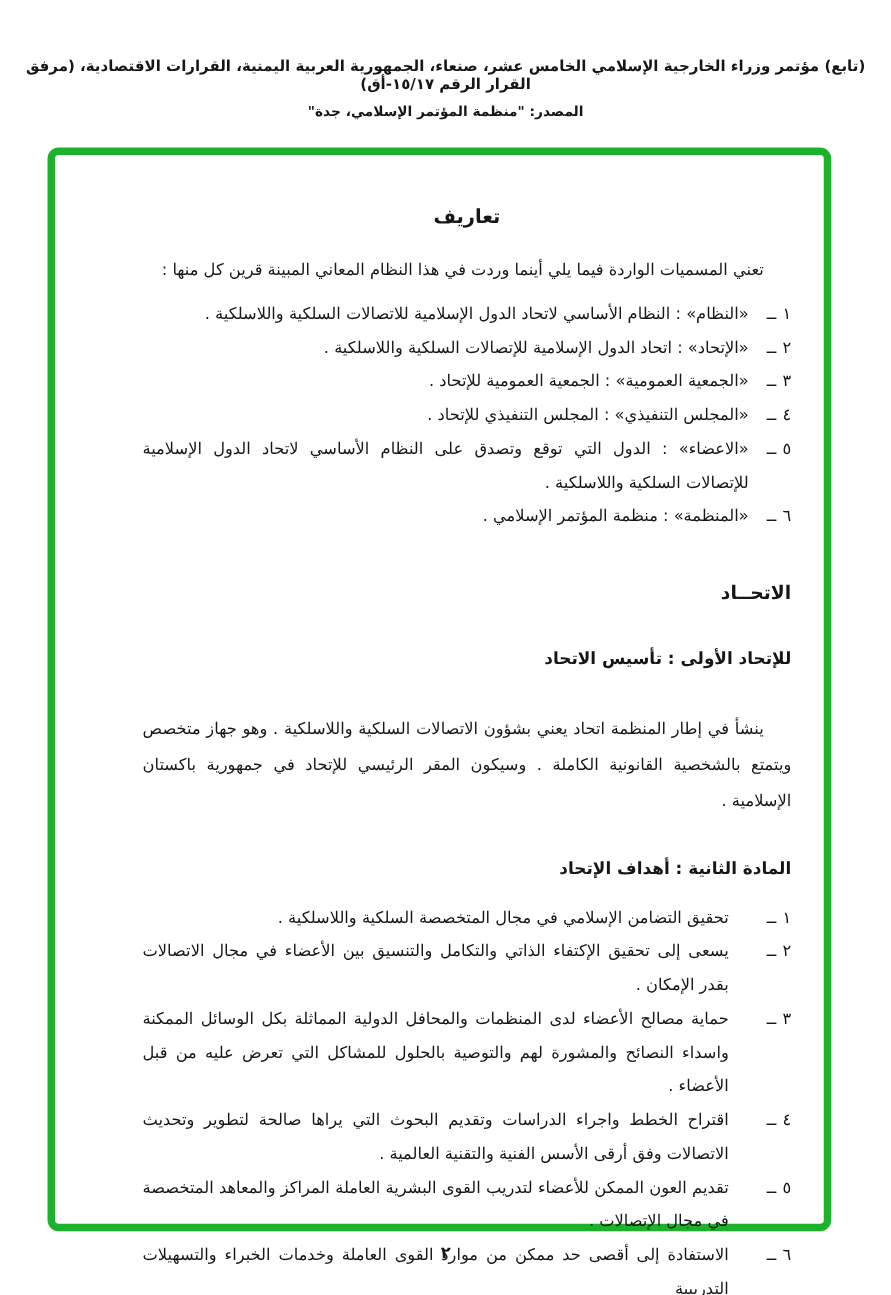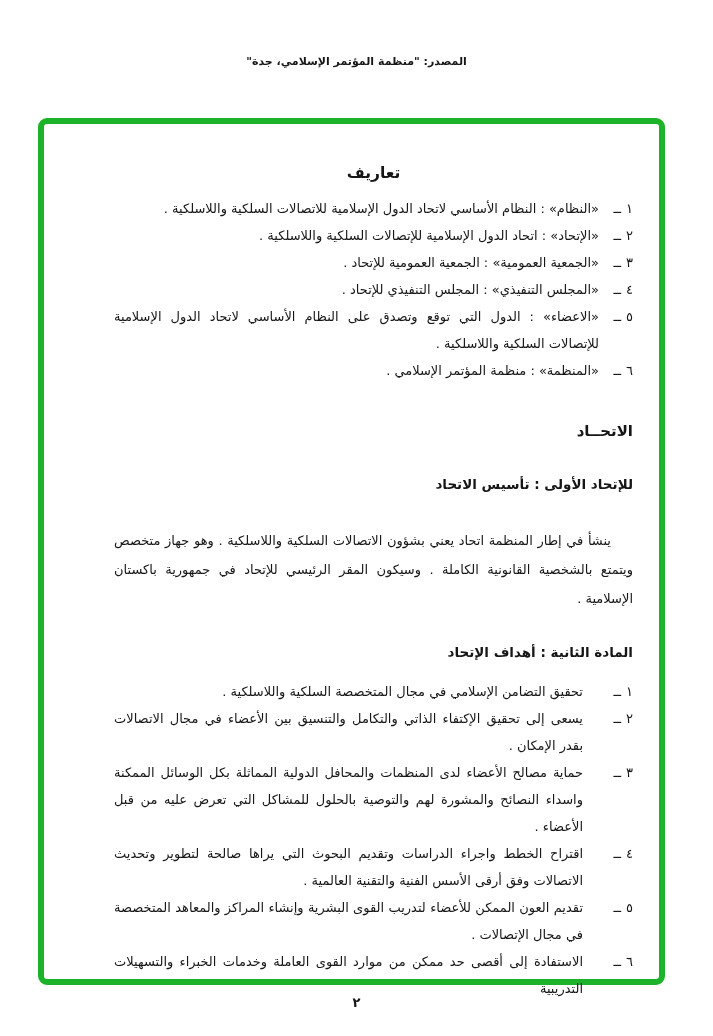--- a/index.html
+++ b/index.html
@@ -111,28 +111,30 @@
     width: 100%;
     text-align: center;
     font-weight: bold;
     font-size: 13px;
   }
 </style>
 </head>
 <body>
 
 <div class="page-header">
+  <div class="line1">(تابع) مؤتمر وزراء الخارجية الإسلامي الخامس عشر، صنعاء، الجمهورية العربية اليمنية، القرارات الاقتصادية، (مرفق القرار الرقم ١٥/١٧-أق)</div>
   <div class="line2">المصدر:  "منظمة المؤتمر الإسلامي، جدة"</div>
 </div>
 
 <div class="doc-frame">
   <div class="doc-content">
 
     <div class="doc-title">تعاريف</div>
 
+    <div class="intro">تعني المسميات الواردة فيما يلي أينما وردت في هذا النظام المعاني المبينة قرين كل منها :</div>
 
     <div class="list definitions">
       <div class="list-item def-item">
         <span class="marker">
             <span>١</span>
             <span>ــ</span>
           </span>
         <span class="txt">«النظام» : النظام الأساسي لاتحاد الدول الإسلامية للاتصالات السلكية واللاسلكية .</span>
       </div>
       <div class="list-item def-item">
@@ -208,21 +210,21 @@
             <span>٤</span>
             <span>ــ</span>
           </span>
         <span class="txt">اقتراح الخطط واجراء الدراسات وتقديم البحوث التي يراها صالحة لتطوير وتحديث الاتصالات وفق أرقى الأسس الفنية والتقنية العالمية .</span>
       </div>
       <div class="list-item obj-item">
         <span class="marker">
             <span>٥</span>
             <span>ــ</span>
           </span>
-        <span class="txt">تقديم العون الممكن للأعضاء لتدريب القوى البشرية وإنشاء المراكز والمعاهد المتخصصة في مجال الإتصالات .</span>
+        <span class="txt">تقديم العون الممكن للأعضاء لتدريب القوى البشرية العاملة المراكز والمعاهد المتخصصة في مجال الإتصالات .</span>
       </div>
       <div class="list-item obj-item">
         <span class="marker">
             <span>٦</span>
             <span>ــ</span>
           </span>
         <span class="txt">الاستفادة إلى أقصى حد ممكن من موارد القوى العاملة وخدمات الخبراء والتسهيلات التدريبية</span>
       </div>
     </div>
 

